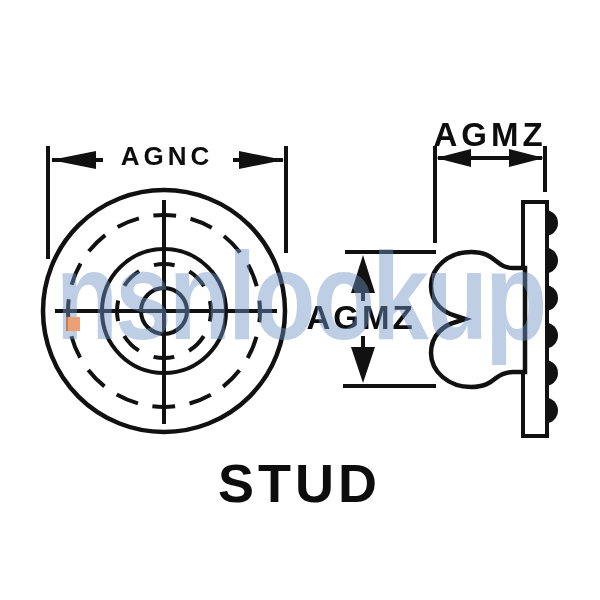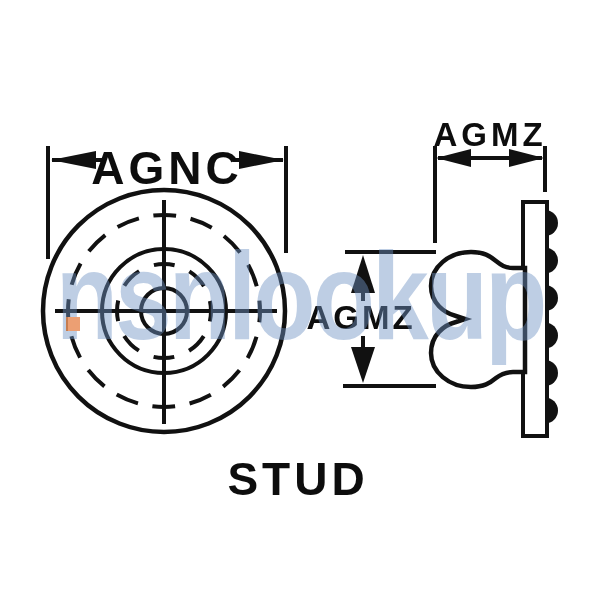--- a/index.html
+++ b/index.html
@@ -5,24 +5,24 @@
   html,body{margin:0;padding:0;background:#fff;}
   .stage{
     position:relative;width:600px;height:600px;background:#fff;overflow:hidden;
     font-family:"Liberation Sans",sans-serif;
   }
   .stage svg{position:absolute;left:0;top:0;}
   .dim-label{
     position:absolute;color:#0d0d0d;font-weight:bold;text-align:center;
     font-family:"Liberation Sans",sans-serif;white-space:nowrap;
   }
-  .label-agnc{left:87px;top:141px;width:160px;font-size:46px;letter-spacing:4px;}
+  .label-agnc{left:87px;top:141px;width:160px;font-size:26px;letter-spacing:4px;}
   .label-agmz{left:410px;top:116px;width:160px;font-size:33px;letter-spacing:4px;}
   .label-agna{left:291px;top:299px;width:140px;font-size:33px;letter-spacing:3px;}
-  .label-stud{left:218px;top:452px;width:160px;font-size:46px;letter-spacing:4px;}
+  .label-stud{left:218px;top:452px;width:160px;font-size:54px;letter-spacing:4px;}
   .watermark{
     position:absolute;left:50%;top:238px;transform:translateX(-50%) scaleY(1.22);
     transform-origin:top center;
     font-family:"Liberation Sans",sans-serif;font-weight:bold;
     font-size:102px;line-height:0.95;letter-spacing:-3px;
     color:rgba(111,147,196,0.45);white-space:nowrap;pointer-events:none;
   }
   .marker{
     position:absolute;left:66px;top:317px;width:12px;height:14px;
     background:#ec9f73;border-left:2px solid #c57c50;

